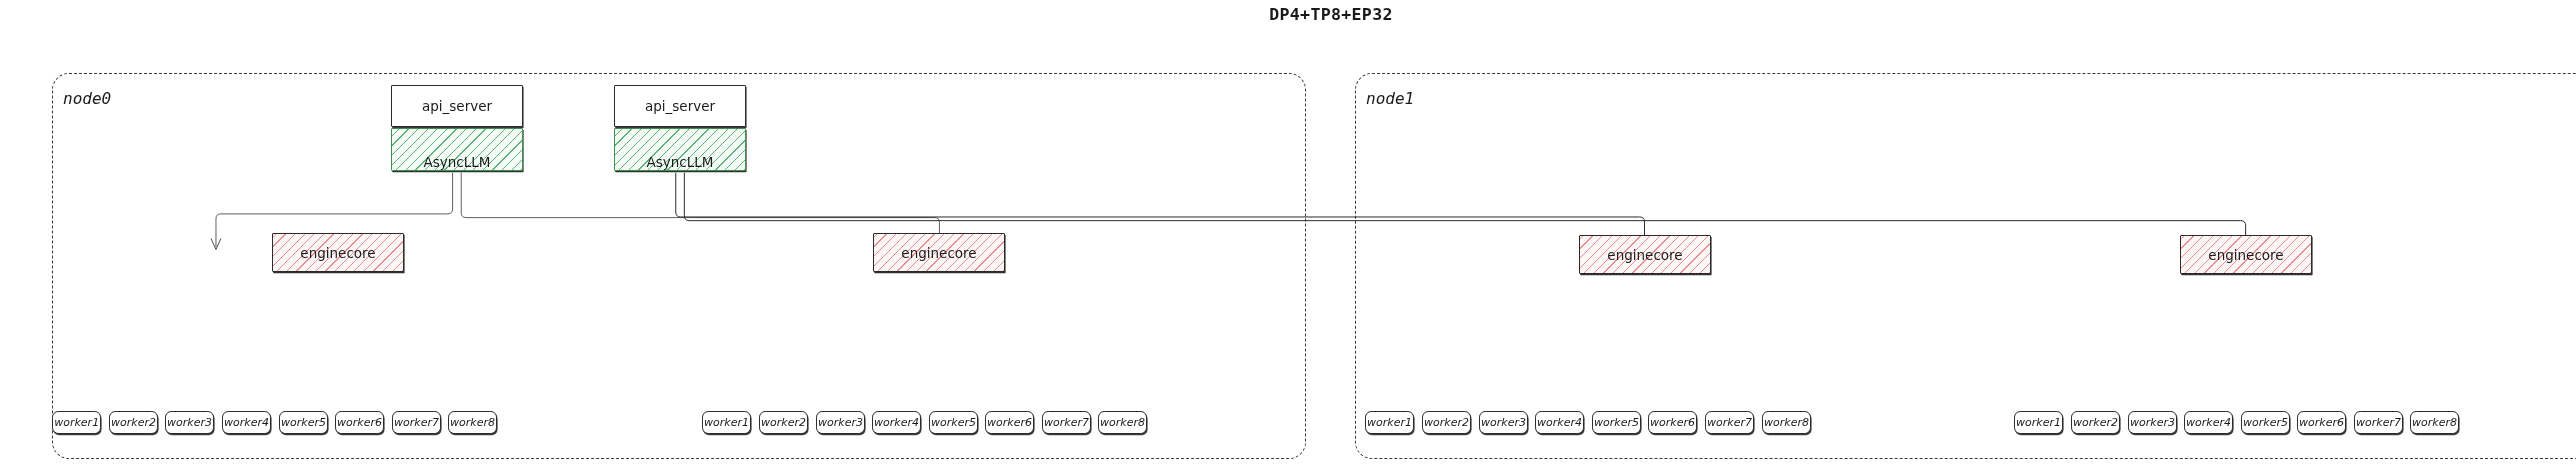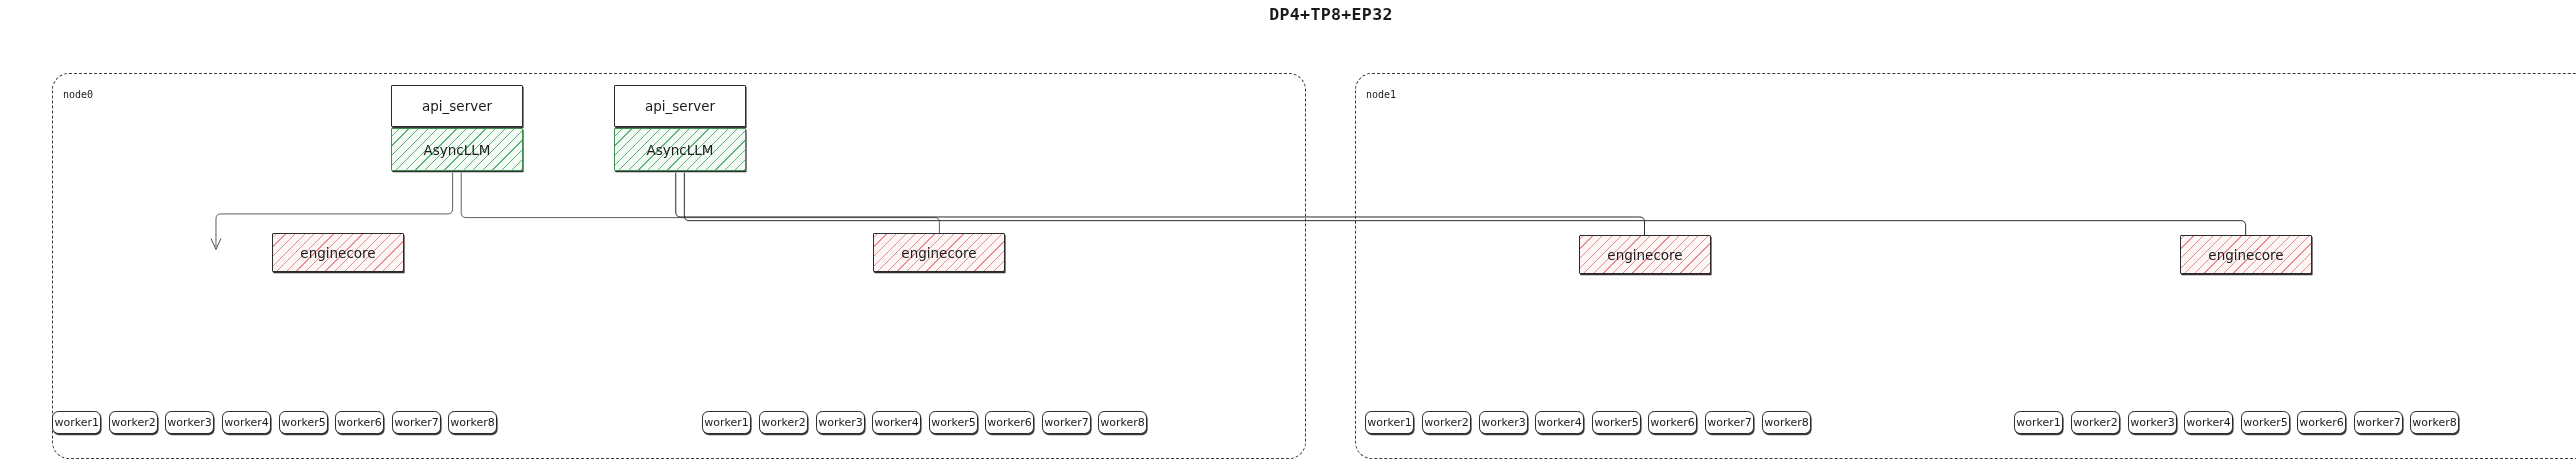--- a/index.html
+++ b/index.html
@@ -24,21 +24,21 @@
   .node-box{
     position:absolute;
     border:1.5px dashed #3a3a3a;
     border-radius:17px;
     background:transparent;
     box-sizing:border-box;
   }
   .node-label{
     position:absolute;
     font-family:"DejaVu Sans Mono","Liberation Mono",monospace;
-    font-size:10px;color:#1a1a1a;white-space:nowrap;
+    font-size:16px;color:#1a1a1a;white-space:nowrap;font-style:italic;
   }
 
   
   .shape{
     position:absolute;box-sizing:border-box;
     display:flex;align-items:center;justify-content:center;
     white-space:nowrap;
     border-radius:1px;
     font-size:13.5px;
     color:#1c1c1c;
@@ -57,20 +57,21 @@
     border:1.5px solid #3f8f52;
     background-color:#f4fbf6;
     background-image:repeating-linear-gradient(
       -45deg,
       rgba(86,176,112,.95) 0px,
       rgba(86,176,112,.95) 0.9px,
       rgba(0,0,0,0) 0.9px,
       rgba(0,0,0,0) 6.8px
     );
     box-shadow:0.9px 1.5px 0 -0.3px rgba(25,25,25,.9);
+    align-items:flex-end;
   }
 
   
   .shape.engine{
     border:1.5px solid #2b2b2b;
     background-color:#fdf6f6;
     background-image:repeating-linear-gradient(
       -45deg,
       rgba(232,136,136,.95) 0px,
       rgba(232,136,136,.95) 0.9px,
@@ -80,20 +81,21 @@
     box-shadow:0.9px 1.5px 0 -0.3px rgba(25,25,25,.9);
   }
 
   
   .shape.worker{
     background:#ffffff;
     border:1.5px solid #2b2b2b;
     border-radius:6.2px;
     font-size:11px;
     box-shadow:0.9px 1.5px 0 -0.3px rgba(25,25,25,.85);
+    font-style:italic;
   }
 
   
   #wires{position:absolute;left:0;top:0;width:2576px;height:469px;pointer-events:none;z-index:1;}
   .wire{fill:none;stroke:#5c5c5c;stroke-width:1.6px;}
   .wire-dark{fill:none;stroke:#272727;stroke-width:1.6px;}
   .arrowhead{fill:none;stroke:#4a4a4a;stroke-width:1.6px;}
   .shape{z-index:2;}
 </style>
 </head>

